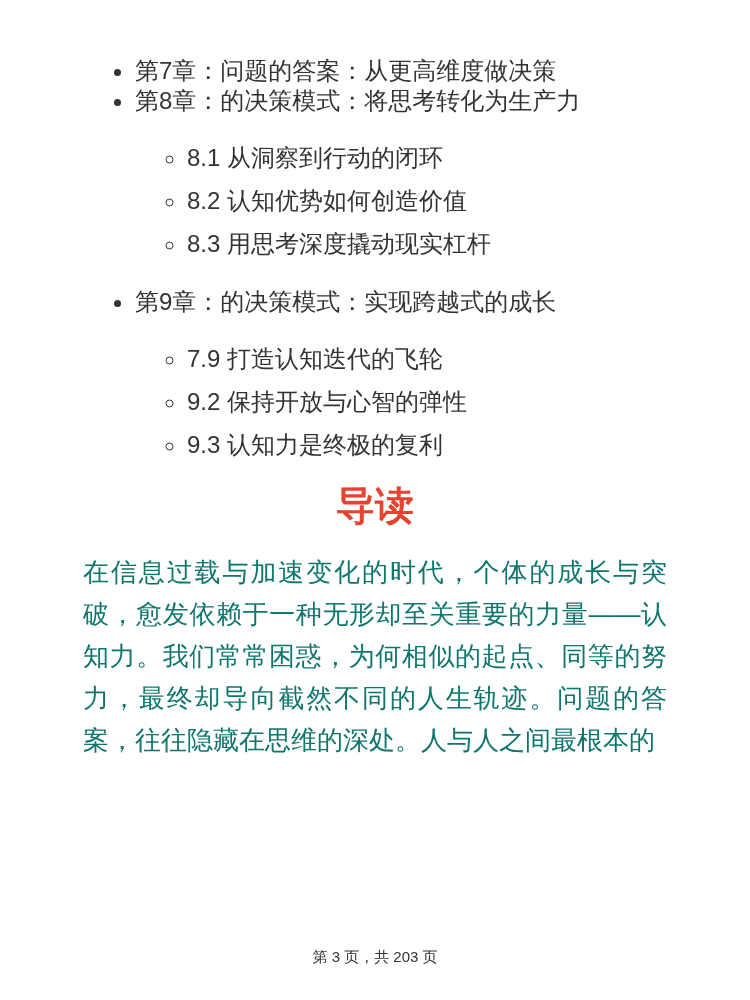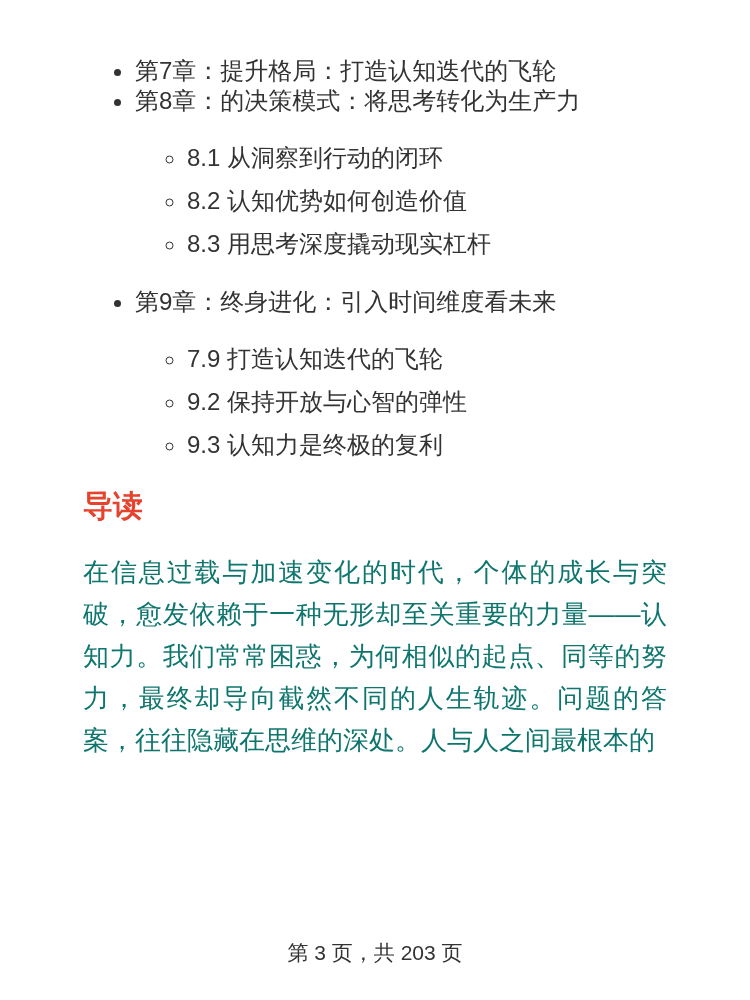--- a/index.html
+++ b/index.html
@@ -33,71 +33,72 @@
     margin: 20px 0 22px 0;
     padding-left: 52px;
     font-size: 24px;
   }
   li.toc-section {
     line-height: 43px;
     color: #333333;
   }
   h2.guide-heading {
     margin: 14px 0 27px 0;
-    font-size: 30px;
+    font-size: 39px;
     line-height: 36px;
     font-weight: bold;
     color: #e5432e;
+    text-align: center;
   }
   p.guide-body {
     margin: 0;
     width: 584px;
     font-size: 26px;
     line-height: 42px;
     color: #0f766e;
     text-align: justify;
   }
   .page-footer {
     position: absolute;
     left: 0;
     right: 0;
     bottom: 33px;
     text-align: center;
-    font-size: 21px;
+    font-size: 15px;
     color: #333333;
   }
 </style>
 </head>
 <body>
 
 <div class="page">
 
   <ul class="toc">
 
     <li class="toc-chapter">
-      <span>第7章：提升格局：打造认知迭代的飞轮</span>
+      <span>第7章：问题的答案：从更高维度做决策</span>
     </li>
 
     <li class="toc-chapter">
       <span>第8章：的决策模式：将思考转化为生产力</span>
       <ul class="sections">
         <li class="toc-section">
           <span>8.1 从洞察到行动的闭环</span>
         </li>
         <li class="toc-section">
           <span>8.2 认知优势如何创造价值</span>
         </li>
         <li class="toc-section">
           <span>8.3 用思考深度撬动现实杠杆</span>
         </li>
       </ul>
     </li>
 
     <li class="toc-chapter">
-      <span>第9章：终身进化：引入时间维度看未来</span>
+      <span>第9章：的决策模式：实现跨越式的成长</span>
       <ul class="sections">
         <li class="toc-section">
           <span>7.9 打造认知迭代的飞轮</span>
         </li>
         <li class="toc-section">
           <span>9.2 保持开放与心智的弹性</span>
         </li>
         <li class="toc-section">
           <span>9.3 认知力是终极的复利</span>
         </li>

